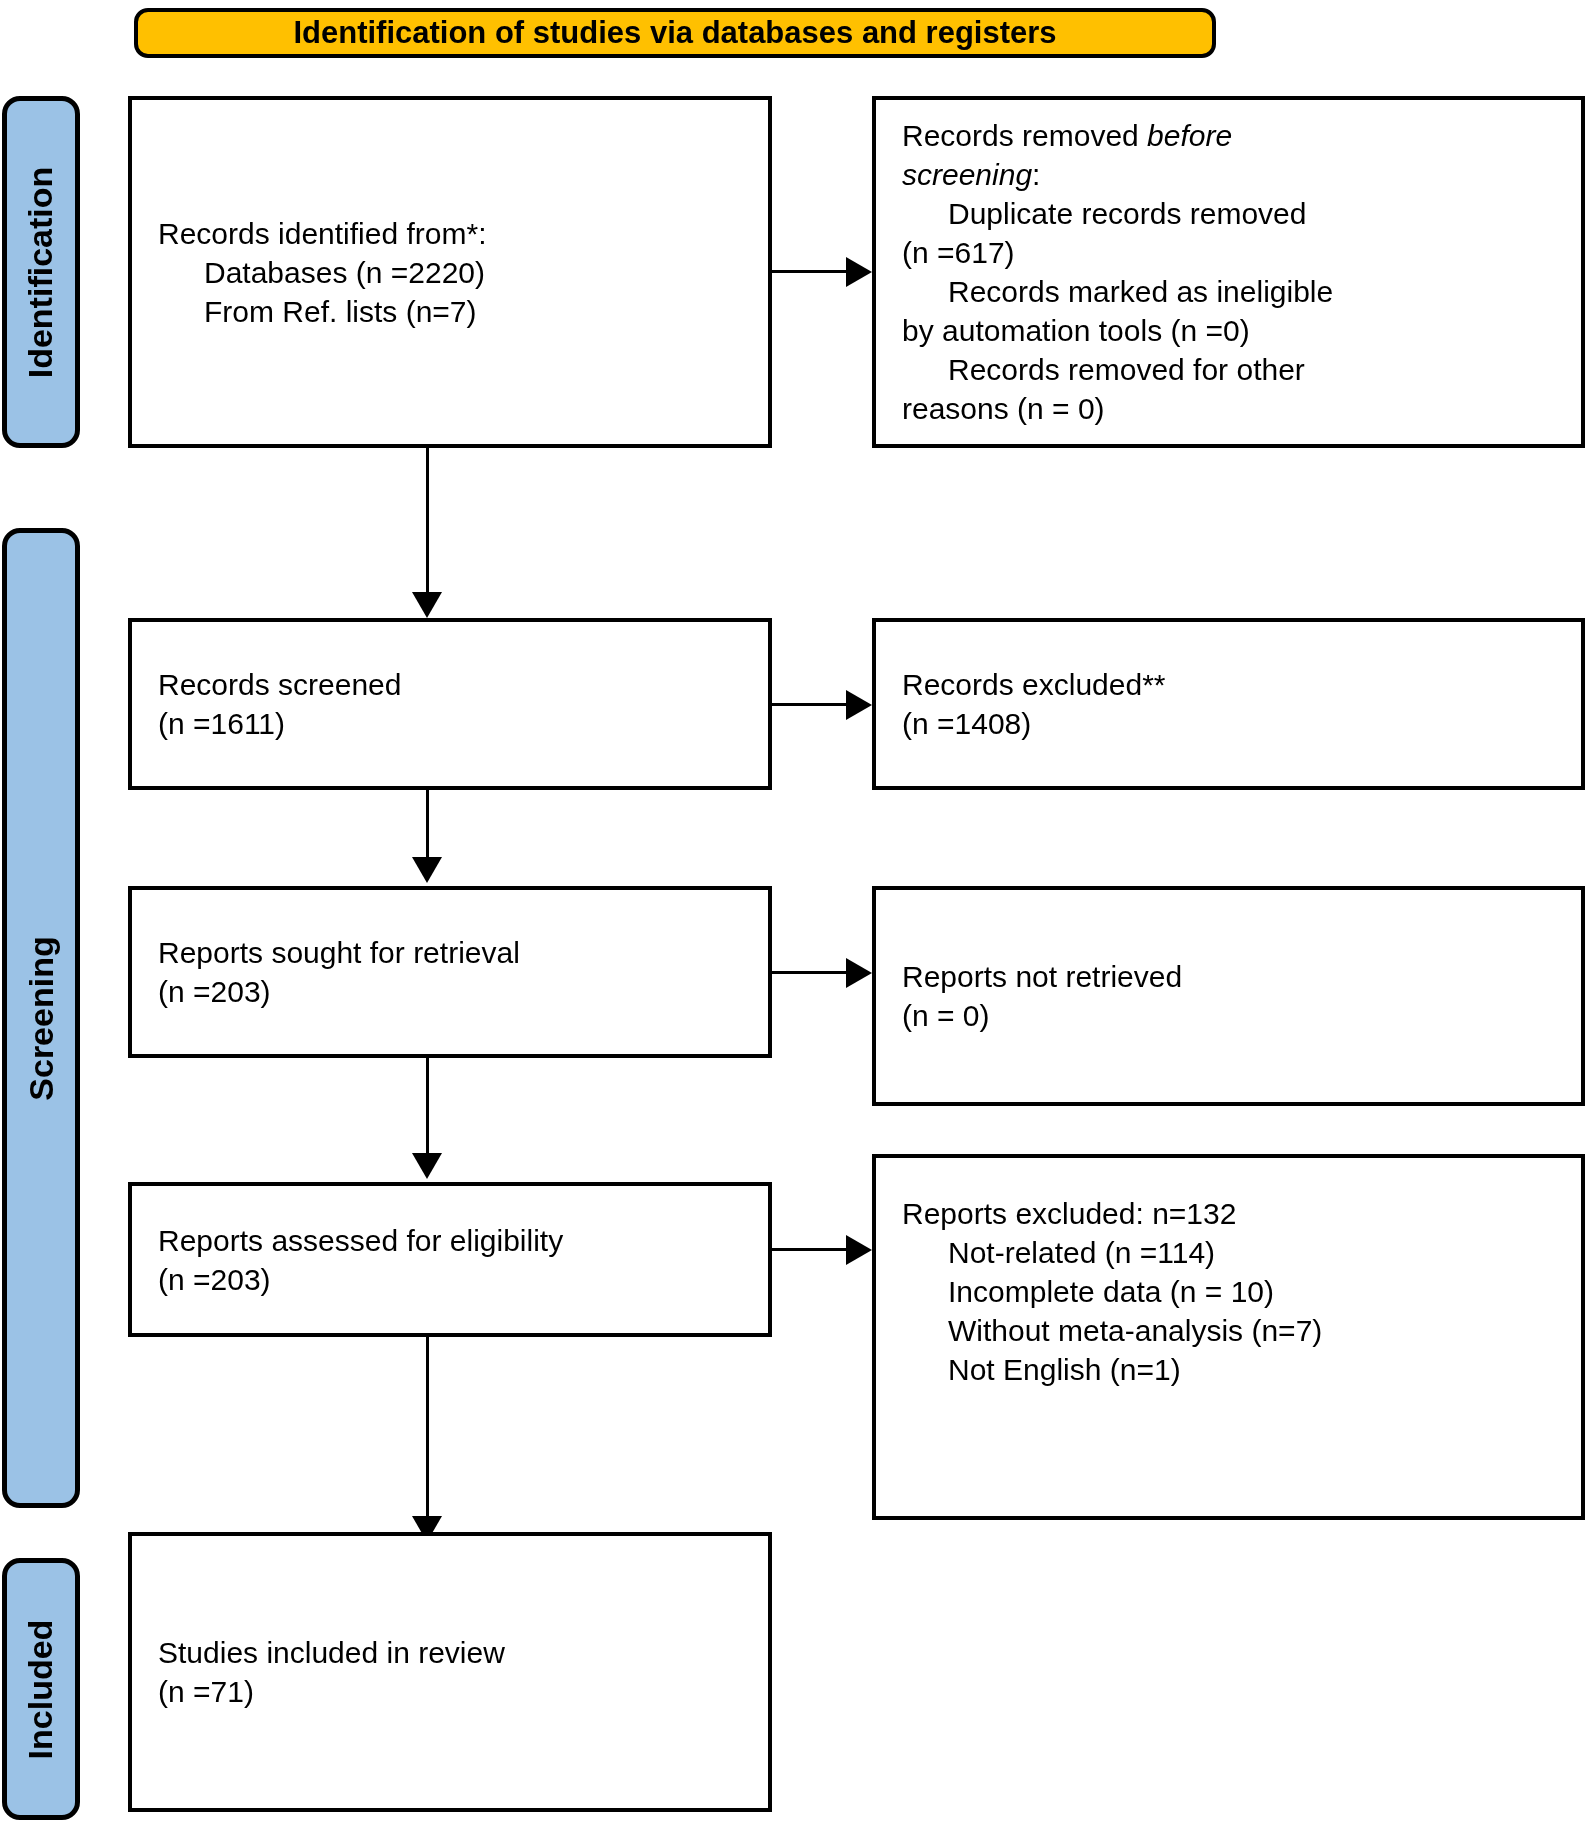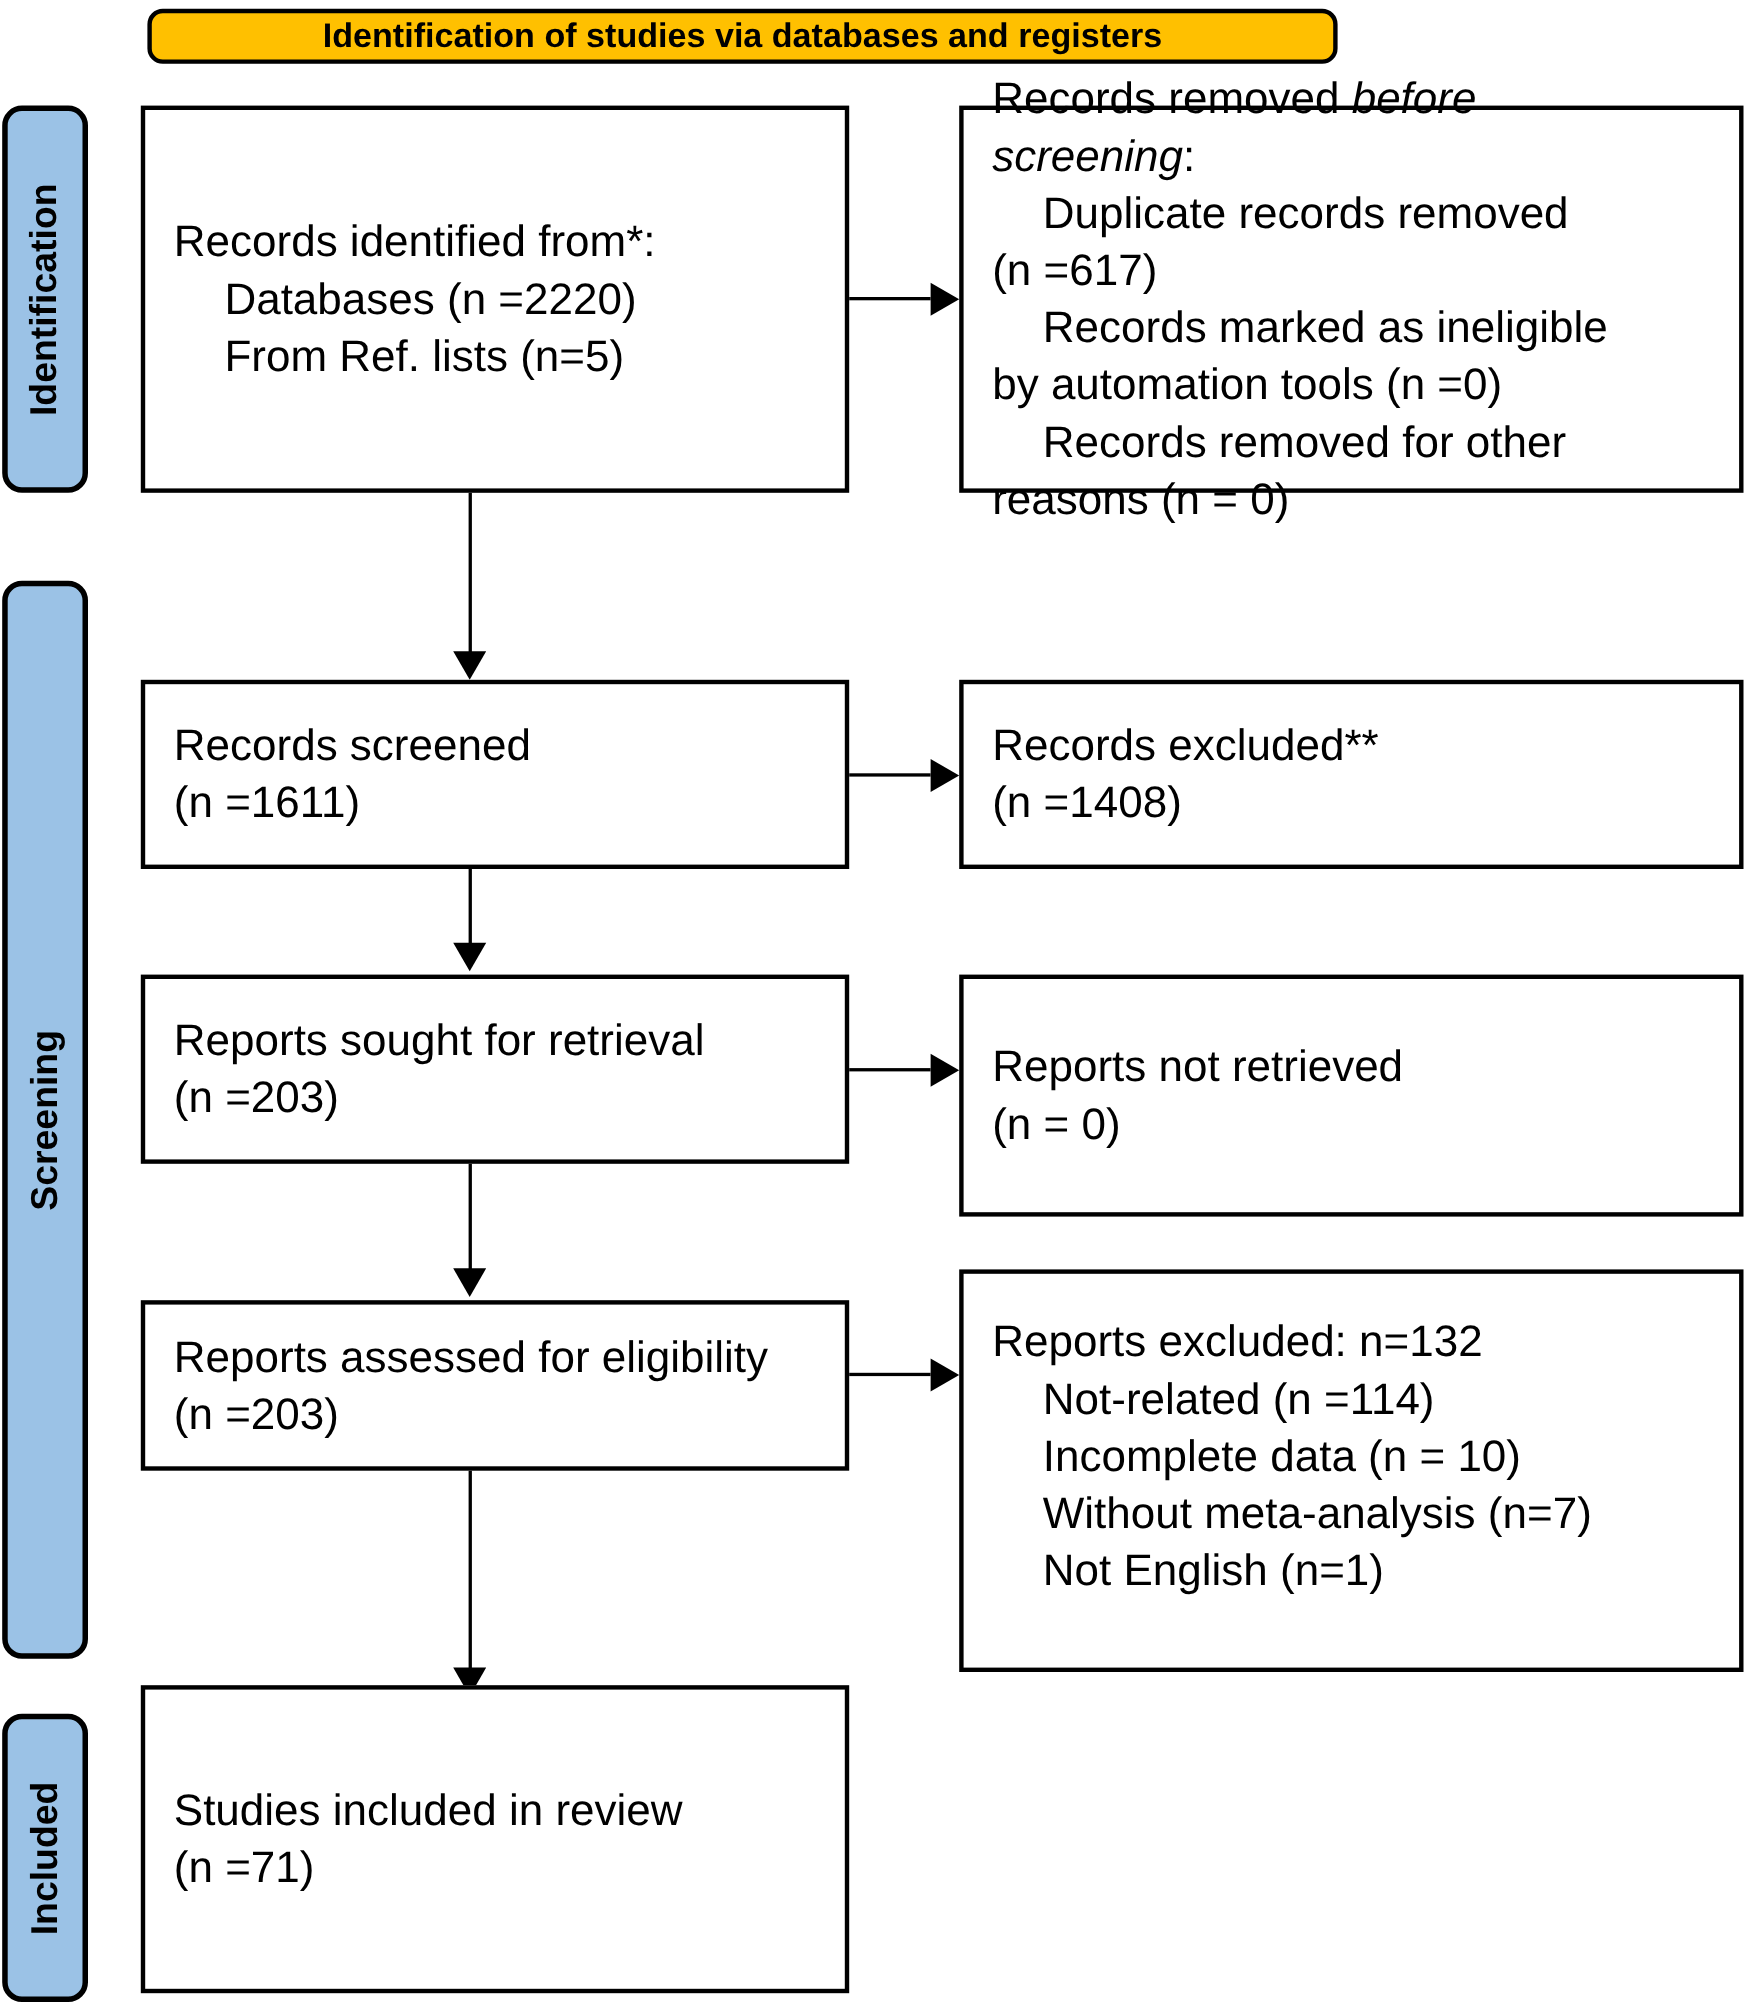--- a/index.html
+++ b/index.html
@@ -65,21 +65,21 @@
     position: absolute;
     background: #ffffff;
     border: 4px solid #000000;
     box-sizing: border-box;
     display: flex;
     flex-direction: column;
     justify-content: center;
     padding: 0 26px;
   }
   .flow-box .line {
-    font-size: 40px;
+    font-size: 30px;
     line-height: 1.30;
     color: #000000;
     white-space: pre;
   }
   .flow-box .line.indent {
     padding-left: 46px;
   }
   .flow-box .line em {
     font-style: italic;
   }
@@ -129,21 +129,21 @@
     <span class="phase-label">Screening</span>
   </div>
 
   <div class="phase-band" style="left:2px; top:1558px; width:78px; height:262px;">
     <span class="phase-label">Included</span>
   </div>
 
   <div class="flow-box" style="left:128px; top:96px; width:644px; height:352px;">
     <div class="line">Records identified from*:</div>
     <div class="line indent">Databases (n =2220)</div>
-    <div class="line indent">From Ref. lists (n=5)</div>
+    <div class="line indent">From Ref. lists (n=7)</div>
   </div>
 
   <div class="h-line" style="left:772px; top:270px; width:74px;"></div>
   <div class="arrow-right" style="left:846px; top:257px;"></div>
 
   <div class="flow-box" style="left:872px; top:96px; width:713px; height:352px;">
     <div class="line"><span>Records removed </span><em>before</em></div>
     <div class="line"><em>screening</em><span>:</span></div>
     <div class="line indent">Duplicate records removed</div>
     <div class="line">(n =617)</div>

